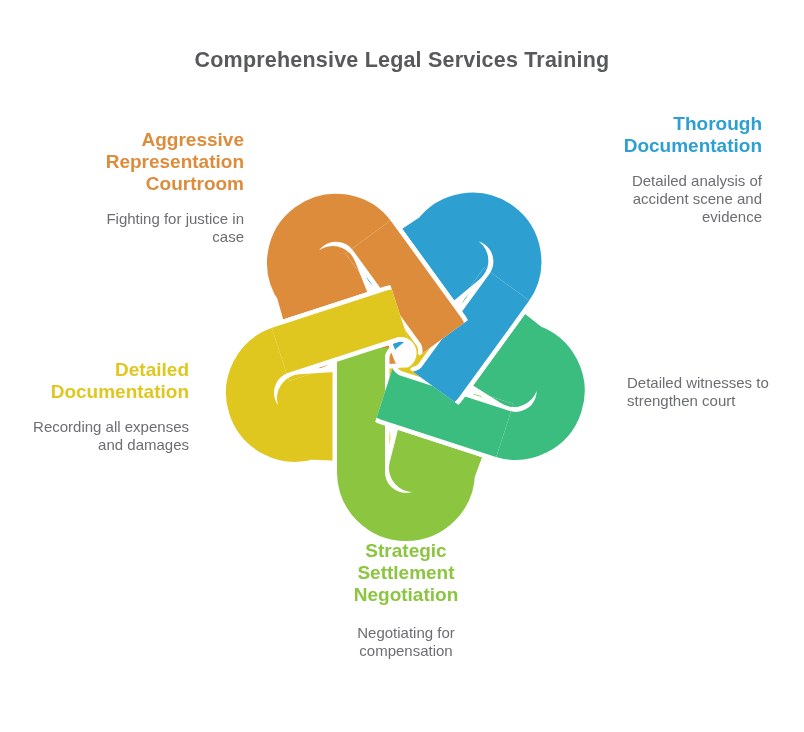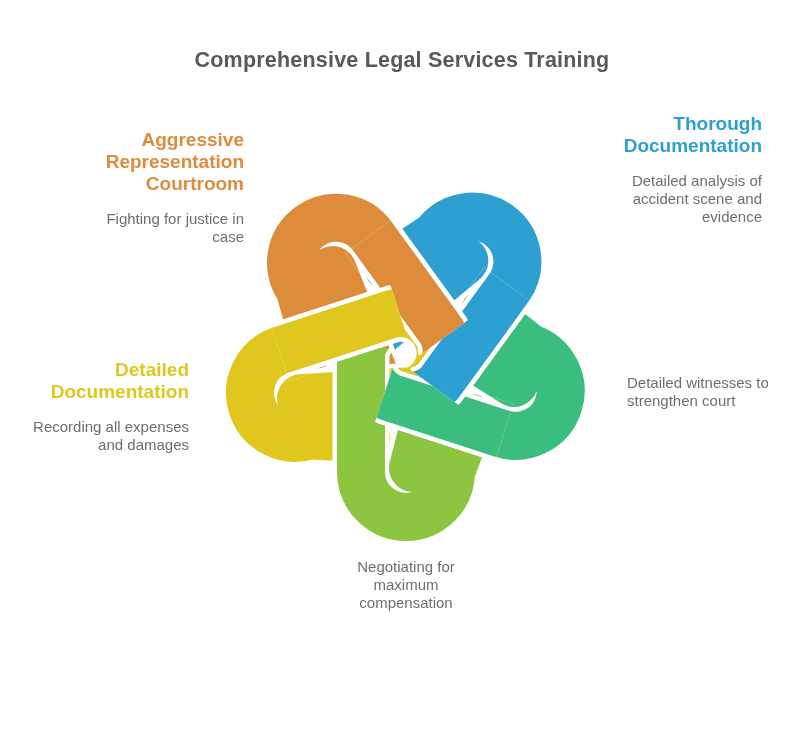--- a/index.html
+++ b/index.html
@@ -106,23 +106,27 @@
   </div>
 
   <div class="svc" id="svc-witness">
     <div class="svc-desc">
       <span>Detailed witnesses to</span>
       <span>strengthen court</span>
     </div>
   </div>
 
   <div class="svc" id="svc-settlement">
+    <div class="svc-title" style="color: rgb(140, 197, 64);">
+      <span>Strategic</span>
+      <span>Settlement</span>
+      <span>Negotiation</span>
+    </div>
     <div class="svc-desc">
       <span>Negotiating for</span>
-      <span>maximum</span>
       <span>compensation</span>
     </div>
   </div>
 
   <div class="svc" id="svc-documentation">
     <div class="svc-title" style="color: rgb(224, 199, 31);">
       <span>Detailed</span>
       <span>Documentation</span>
     </div>
     <div class="svc-desc">

